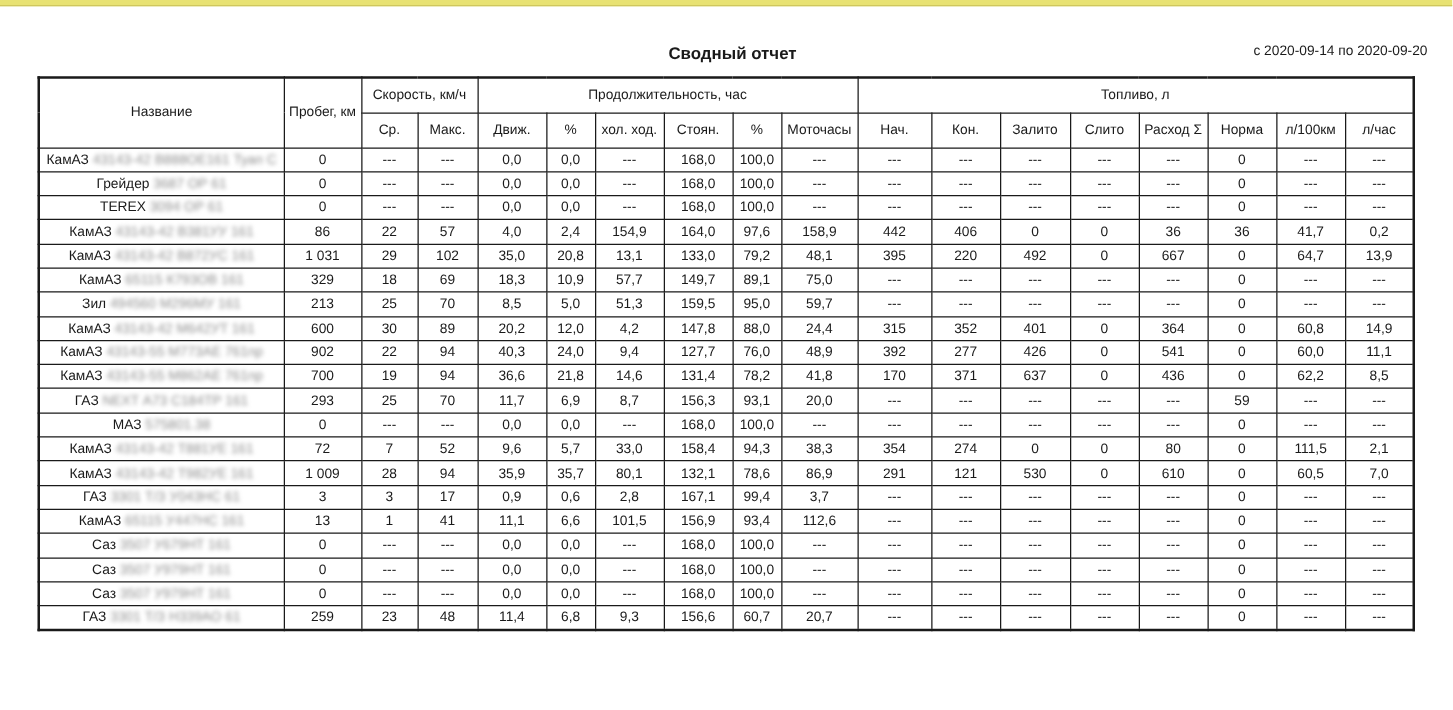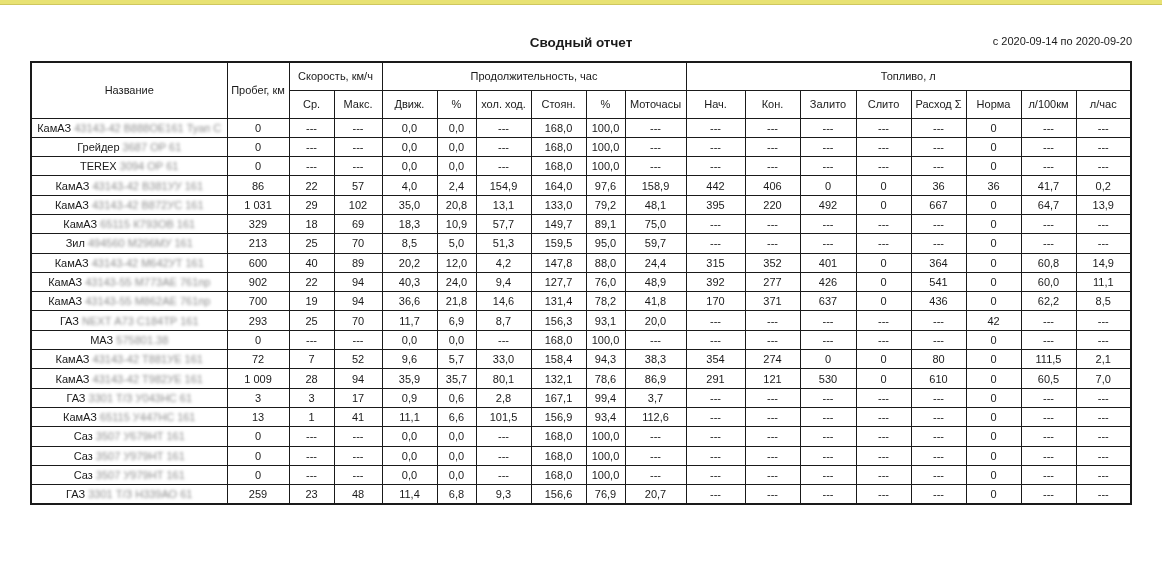--- a/index.html
+++ b/index.html
@@ -1,19 +1,19 @@
 <!DOCTYPE html>
 <html><head>
 <meta charset="utf-8">
 <style>
   * { box-sizing: border-box; margin: 0; padding: 0; }
   html, body { width: 1162px; height: 568px; background: #ffffff; overflow: hidden;
     font-family: "Liberation Sans", sans-serif; color: #1a1a1a; }
   .top-bar { width: 100%; height: 5px; background: #e8e273; border-bottom: 1px solid #cfc75e; }
-  .report-header { position: relative; margin: 30px 30px 8px 30px; height: 18px; }
+  .report-header { position: relative; margin: 30px 20px 8px 30px; height: 18px; }
   .page-title { position: absolute; left: 0; right: 0; text-align: center;
     font-size: 13.5px; font-weight: bold; }
   .date-range { position: absolute; right: 0; top: 0; font-size: 11px; }
   table.report { margin-left: 30px; width: 1098px; border-collapse: collapse;
     table-layout: fixed; border: 2px solid #1a1a1a; }
   table.report th, table.report td { border: 1px solid #1a1a1a; font-size: 11px;
     text-align: center; vertical-align: middle; padding: 0 1px; overflow: hidden; }
   table.report thead th { font-weight: normal; height: 28px; line-height: 12px; }
   table.report tbody td { height: 19.3px; font-weight: normal; white-space: nowrap; }
   td.name-cell { text-align: left; padding-left: 3px; }
@@ -214,21 +214,21 @@
         <td>---</td>
         <td>---</td>
         <td>---</td>
         <td>0</td>
         <td>---</td>
         <td>---</td>
       </tr>
       <tr>
         <td class="name-cell"><span>КамАЗ</span> <span class="blurred">43143-42 М642УТ 161</span></td>
         <td>600</td>
-        <td>40</td>
+        <td>30</td>
         <td>89</td>
         <td>20,2</td>
         <td>12,0</td>
         <td>4,2</td>
         <td>147,8</td>
         <td>88,0</td>
         <td>24,4</td>
         <td>315</td>
         <td>352</td>
         <td>401</td>
@@ -287,21 +287,21 @@
         <td>6,9</td>
         <td>8,7</td>
         <td>156,3</td>
         <td>93,1</td>
         <td>20,0</td>
         <td>---</td>
         <td>---</td>
         <td>---</td>
         <td>---</td>
         <td>---</td>
-        <td>42</td>
+        <td>59</td>
         <td>---</td>
         <td>---</td>
       </tr>
       <tr>
         <td class="name-cell"><span>МАЗ</span> <span class="blurred">575801.38</span></td>
         <td>0</td>
         <td>---</td>
         <td>---</td>
         <td>0,0</td>
         <td>0,0</td>
@@ -460,21 +460,21 @@
       </tr>
       <tr>
         <td class="name-cell"><span>ГАЗ</span> <span class="blurred">3301 Т/З Н339АО 61</span></td>
         <td>259</td>
         <td>23</td>
         <td>48</td>
         <td>11,4</td>
         <td>6,8</td>
         <td>9,3</td>
         <td>156,6</td>
-        <td>76,9</td>
+        <td>60,7</td>
         <td>20,7</td>
         <td>---</td>
         <td>---</td>
         <td>---</td>
         <td>---</td>
         <td>---</td>
         <td>0</td>
         <td>---</td>
         <td>---</td>
       </tr>

